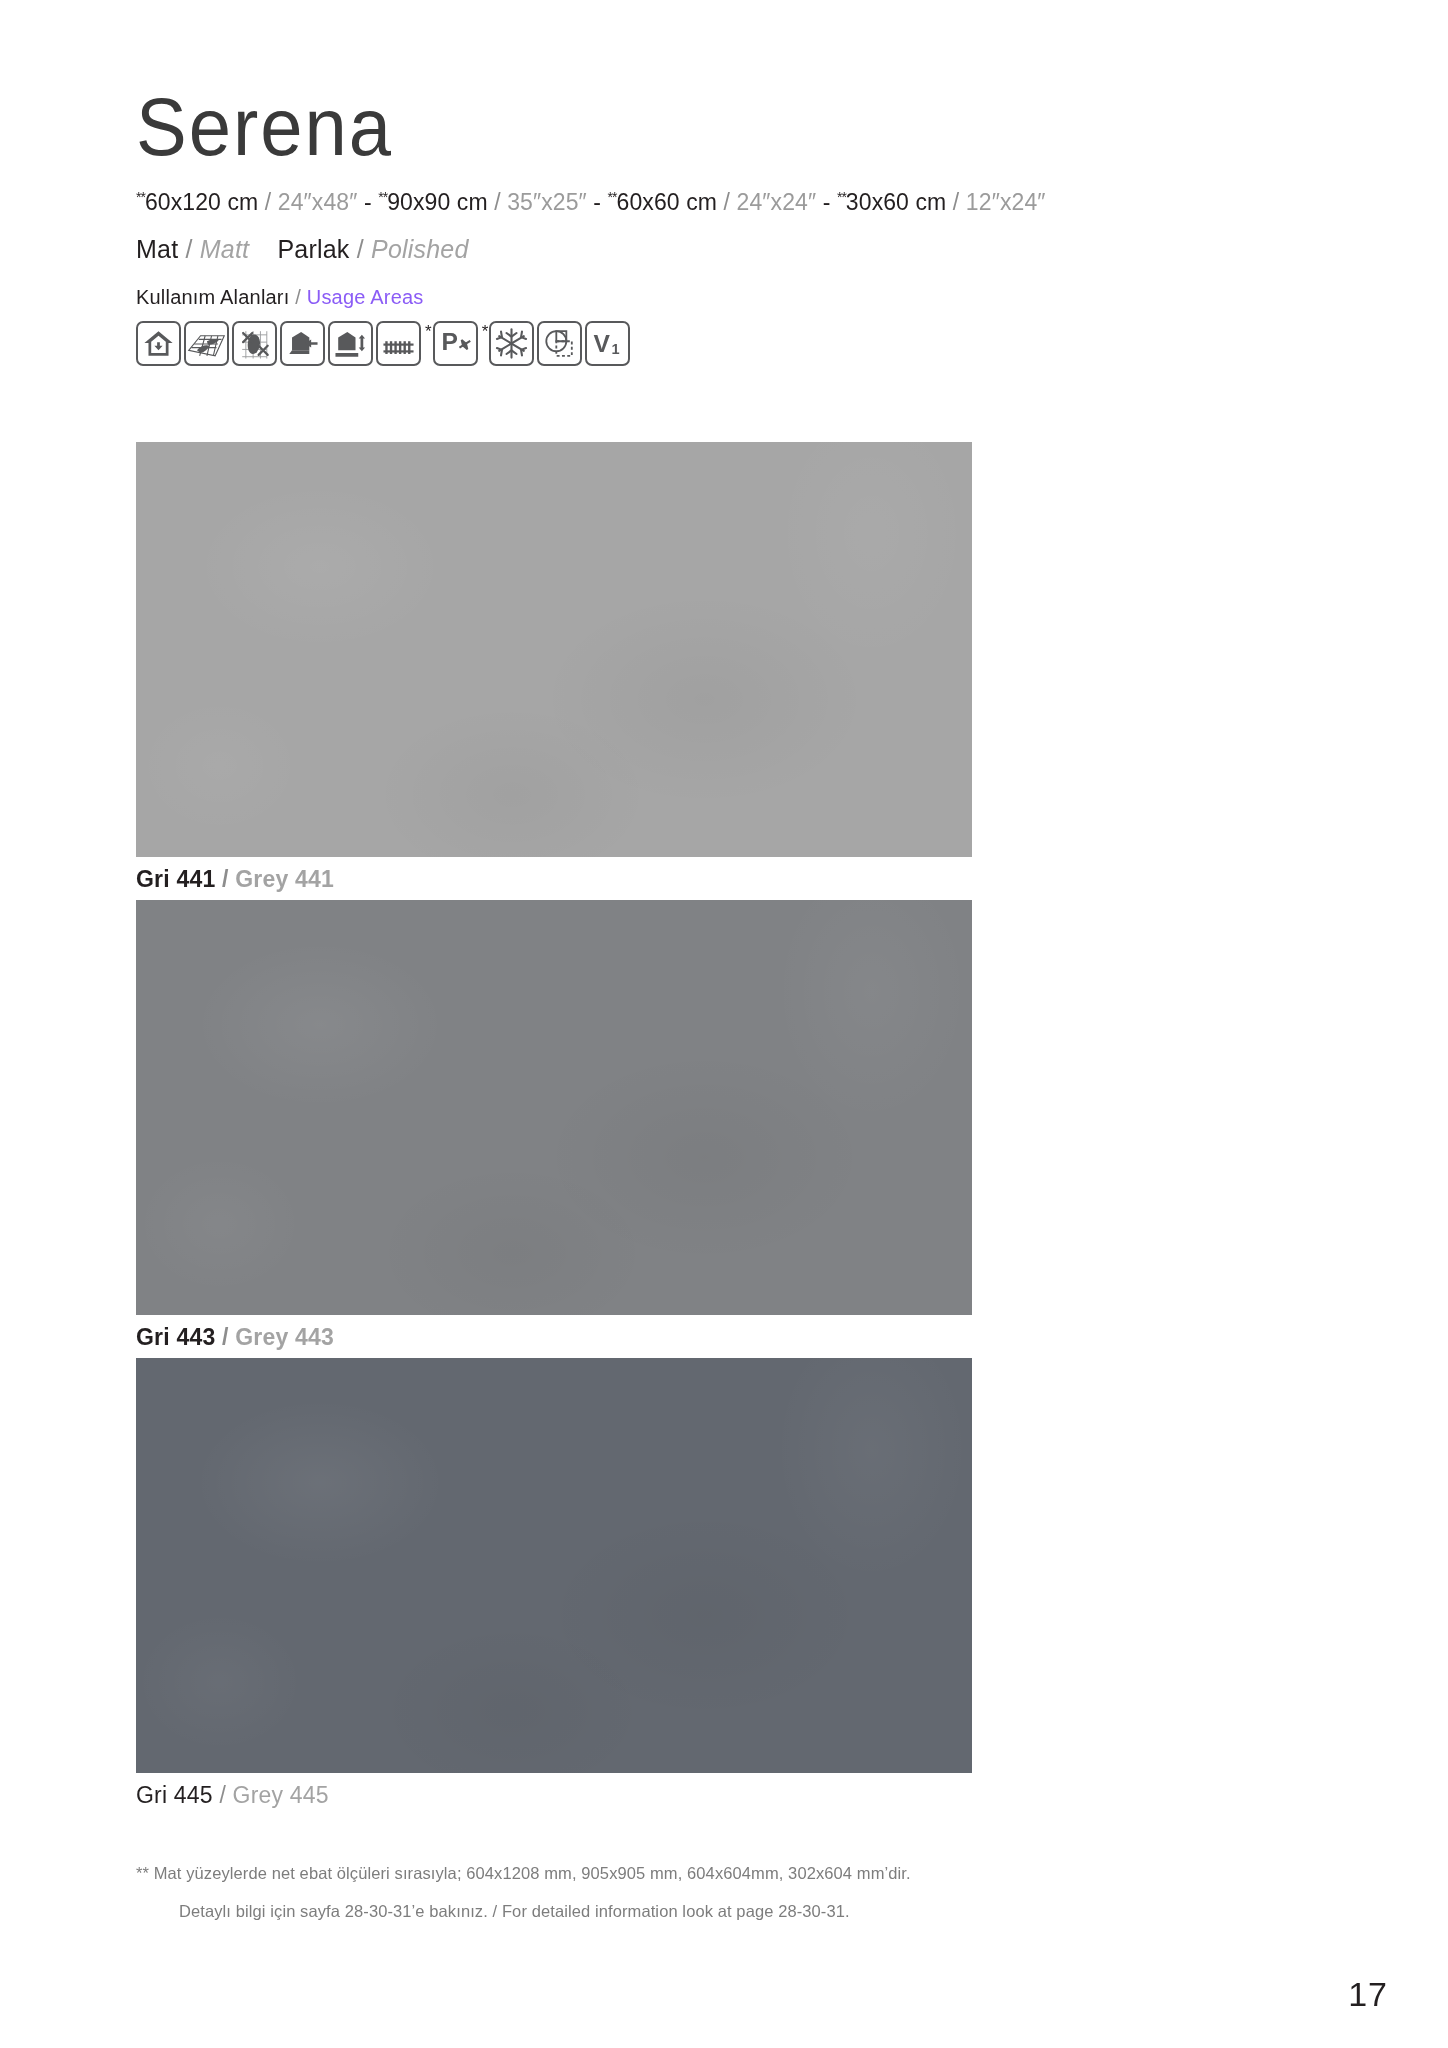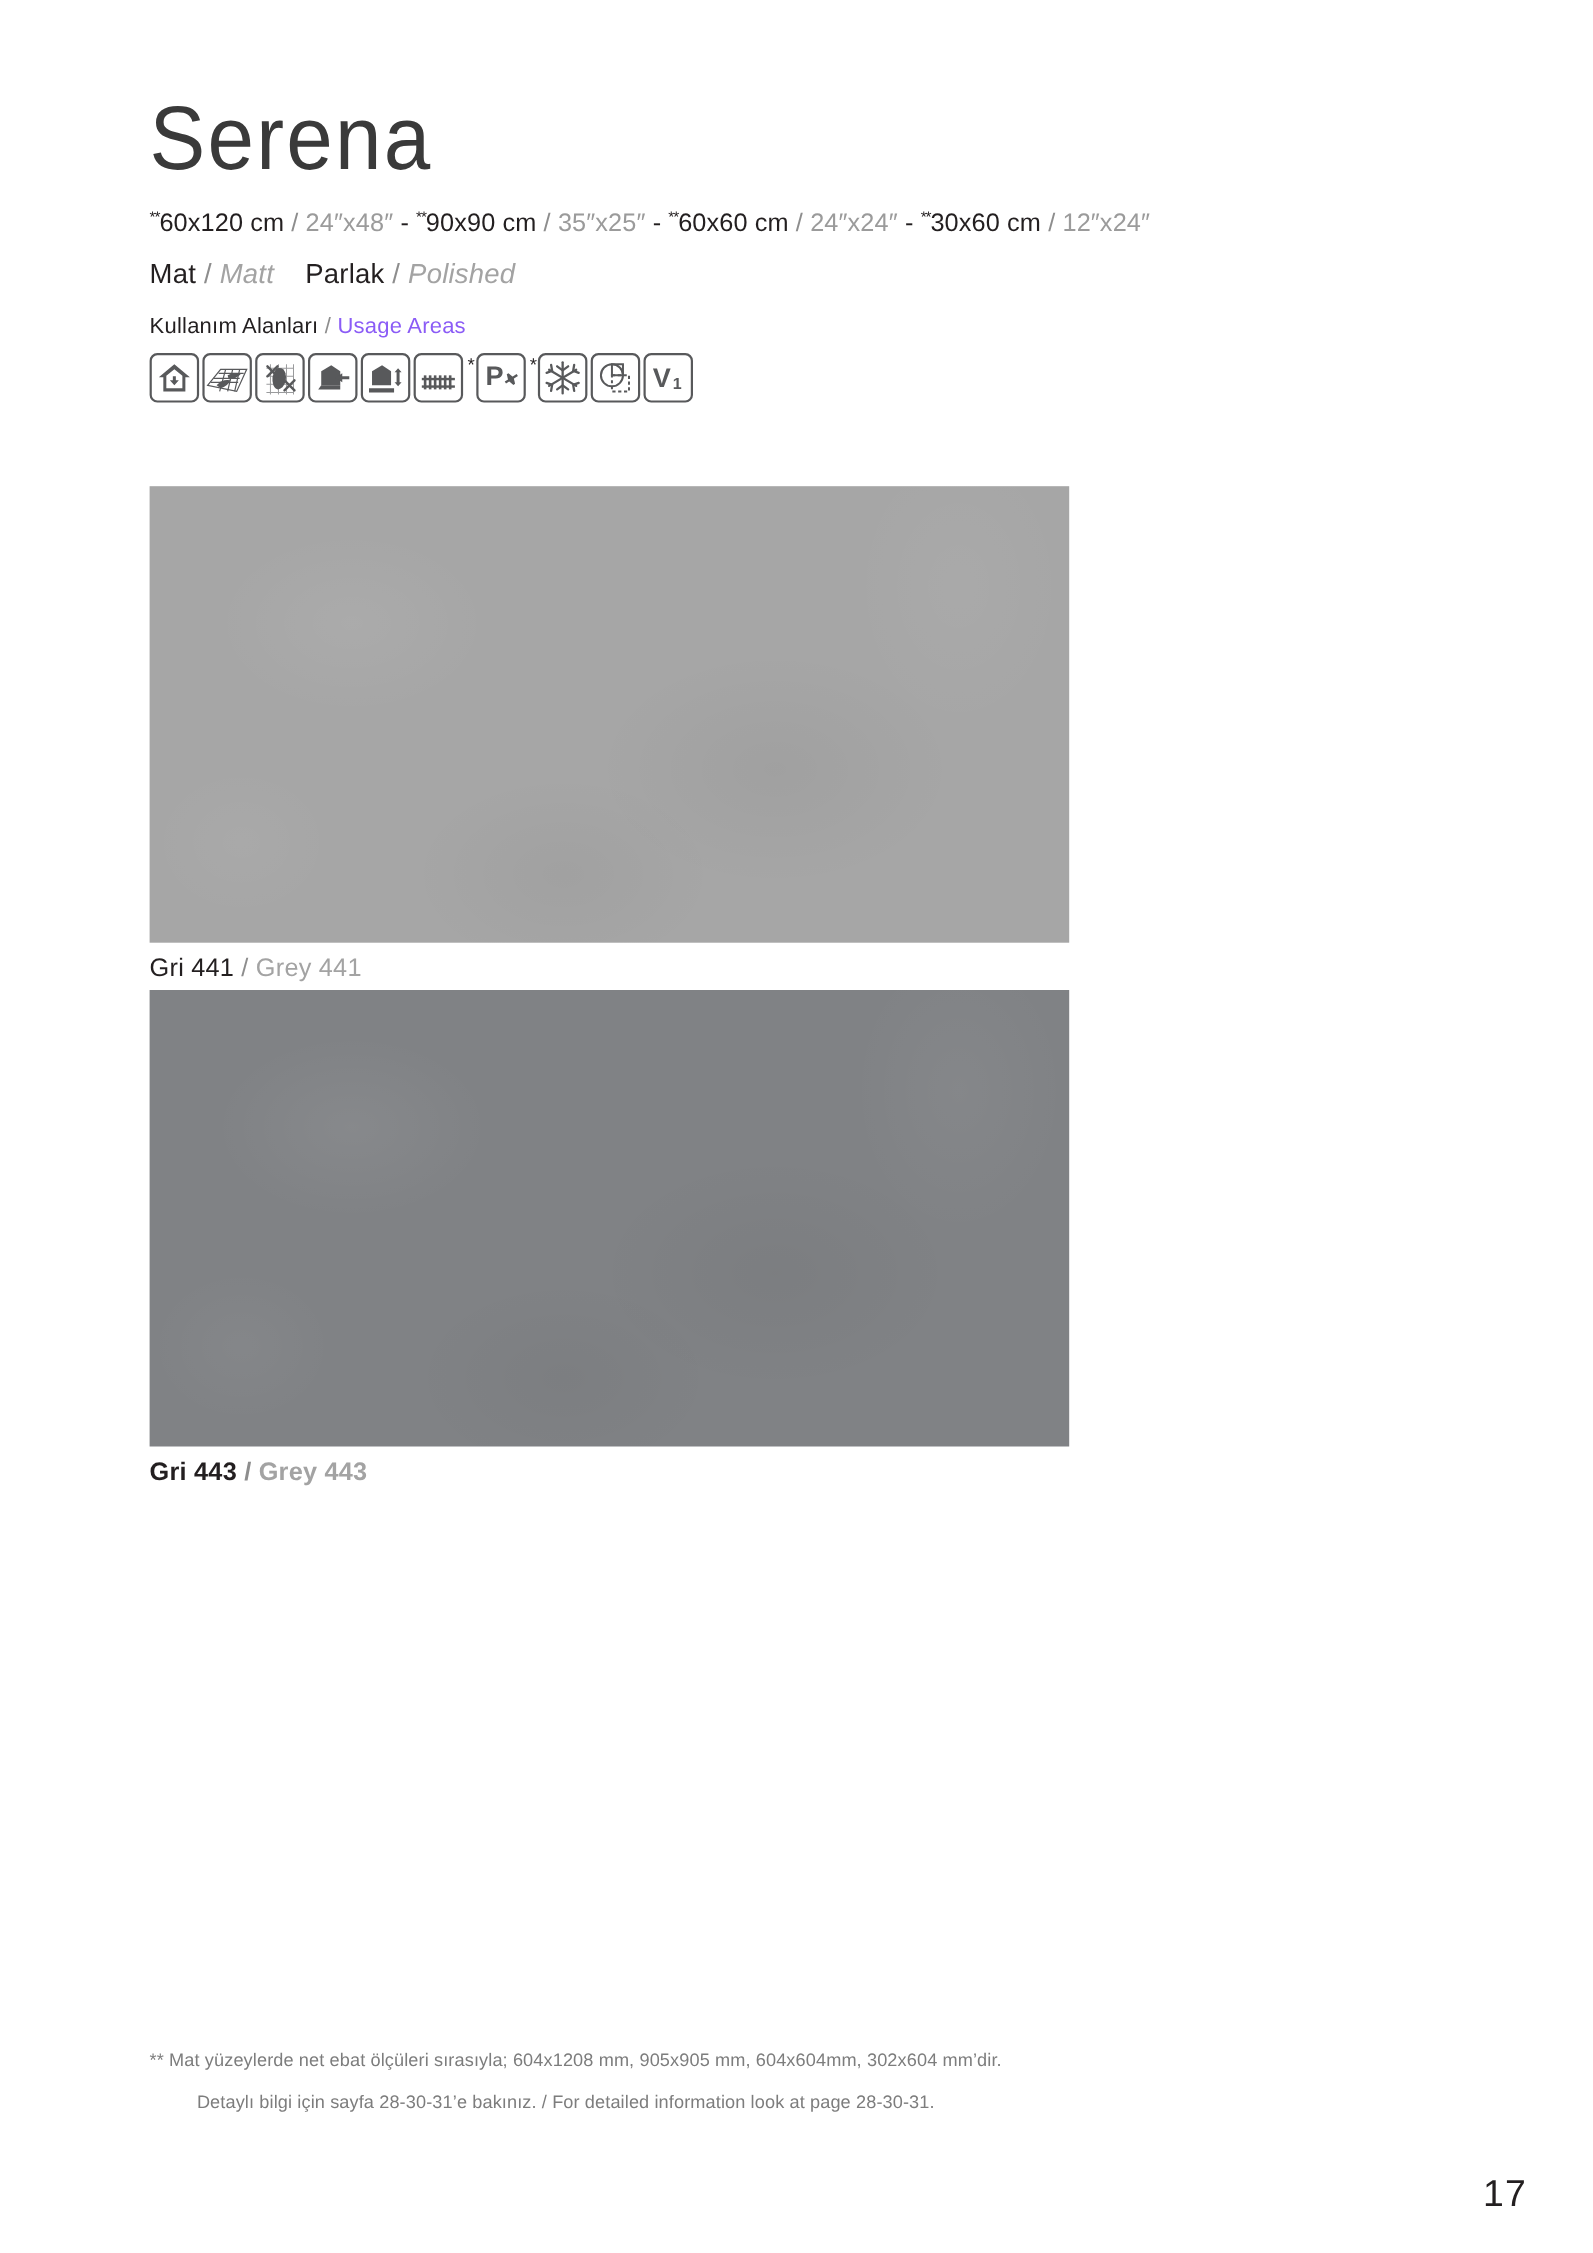--- a/index.html
+++ b/index.html
@@ -320,38 +320,46 @@
       <div class="icon-box">
         <svg viewBox="0 0 45 45">
           <text x="7" y="32" font-family="Liberation Sans, sans-serif" font-size="27" font-weight="bold" fill="#58595b">V</text>
           <text x="27" y="34" font-family="Liberation Sans, sans-serif" font-size="16" font-weight="bold" fill="#58595b">1</text>
         </svg>
       </div>
 
     </div>
   </div>
 
-  <div class="swatch-block" style="top:442px;">
+  <div class="swatch-block" style="top:442px;font-weight:bold;">
     <div class="swatch" id="swatch-0" style="background-color: rgb(166, 166, 166);"></div>
     <div class="swatch-caption">
       <span class="tr">Gri 441</span>
       <span class="slash">/</span>
       <span class="en">Grey 441</span>
     </div>
   </div>
 
   <div class="swatch-block" style="top:900px;font-weight:bold;">
     <div class="swatch" id="swatch-1" style="background-color: rgb(128, 130, 133);"></div>
     <div class="swatch-caption">
       <span class="tr">Gri 443</span>
       <span class="slash">/</span>
       <span class="en">Grey 443</span>
     </div>
   </div>
 
+  <div class="swatch-block" style="top:1358px;">
+    <div class="swatch" id="swatch-2" style="background-color: rgb(99, 104, 112);"></div>
+    <div class="swatch-caption">
+      <span class="tr">Gri 445</span>
+      <span class="slash">/</span>
+      <span class="en">Grey 445</span>
+    </div>
+  </div>
 
   <div class="footnotes">
     <div class="fn">** Mat yüzeylerde net ebat ölçüleri sırasıyla;  604x1208 mm, 905x905 mm, 604x604mm, 302x604 mm’dir.</div>
     <div class="fn fn-3">Detaylı bilgi için sayfa 28-30-31’e bakınız. / For detailed information look at page 28-30-31.</div>
   </div>
 
   <div class="page-number">17</div>
 
 </div>
 

